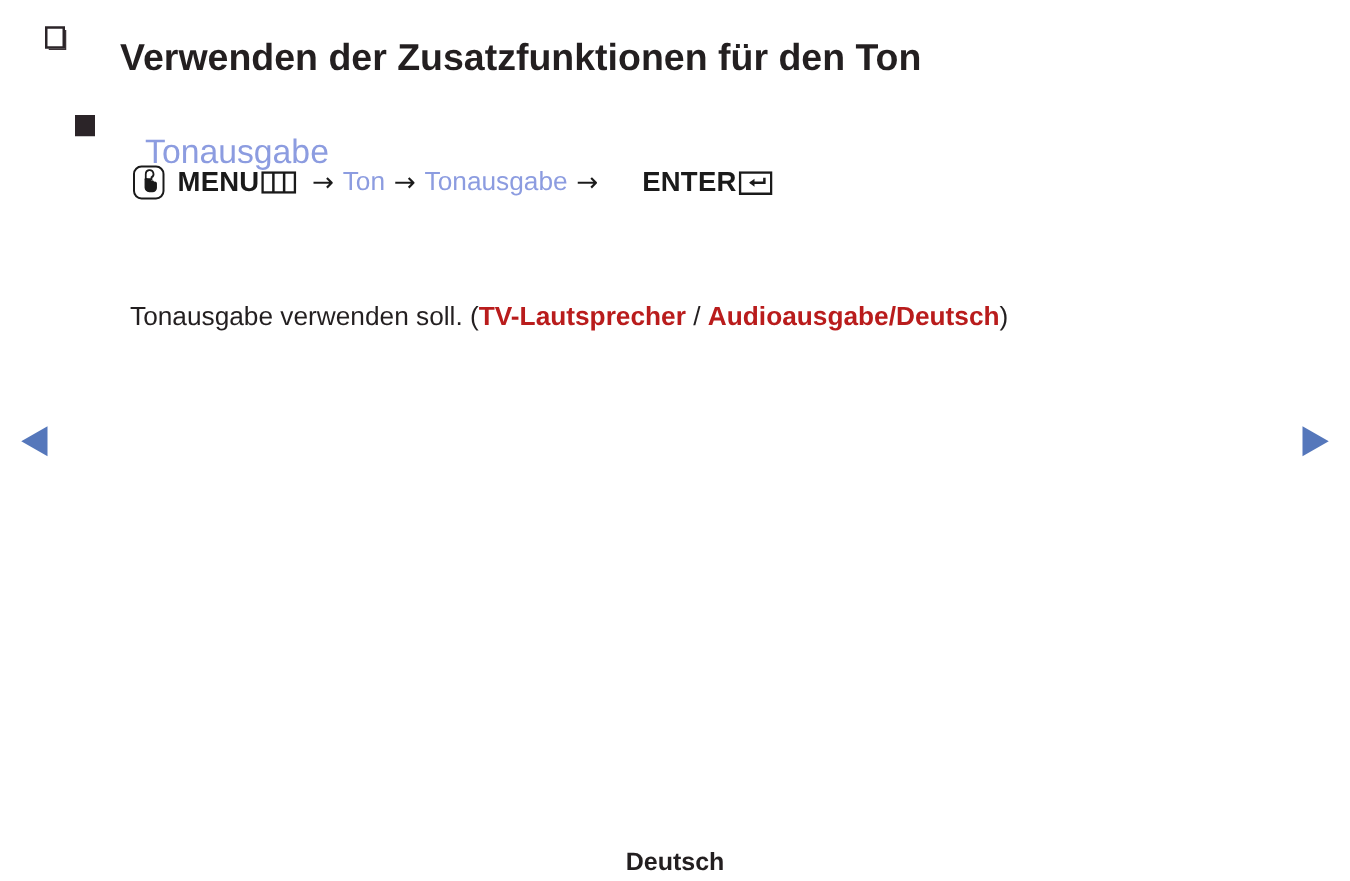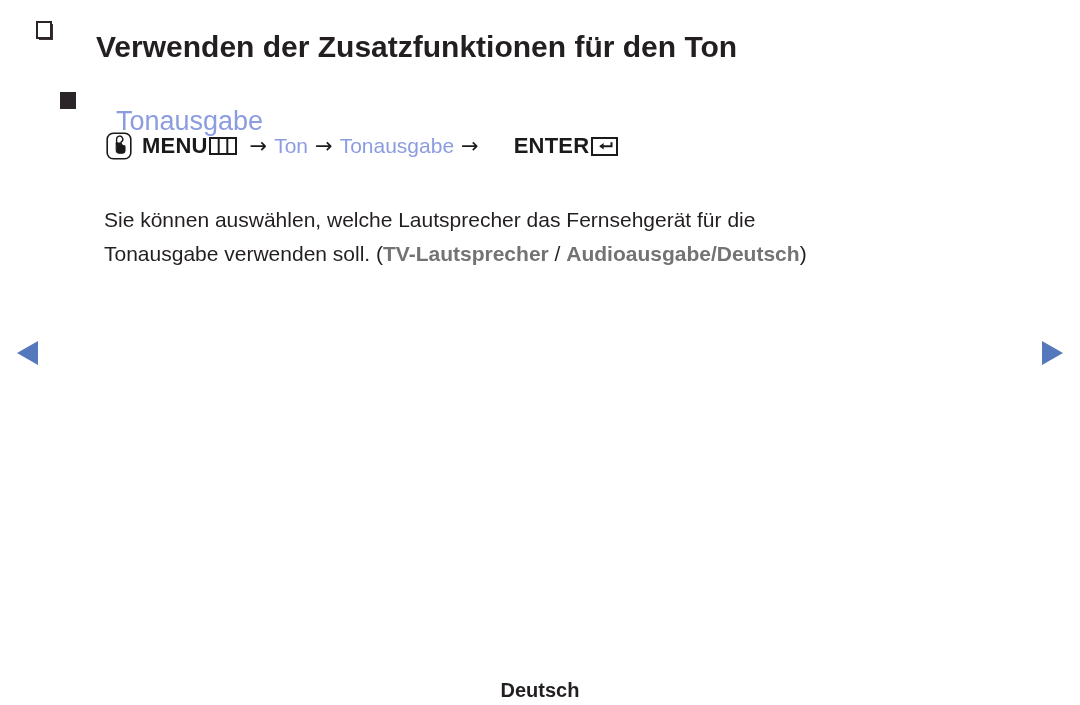--- a/index.html
+++ b/index.html
@@ -146,21 +146,21 @@
   .body-text {
     position: absolute;
     left: 104px;
     top: 182px;
     width: 880px;
     font-size: 21px;
     line-height: 34px;
     color: #231f20;
   }
   .opt {
-    color: #737373;
+    color: #b91c1c;
     font-weight: bold;
   }
   .paren {
     color: #231f20;
   }
   .slash {
     color: #231f20;
   }
 
   
@@ -226,21 +226,21 @@
   <span class="enter-word">ENTER</span>
 
   <svg class="enter-glyph" viewBox="0 0 27 19">
     <rect x="1" y="1" width="25" height="17" fill="#ffffff" stroke="#1a1a1a" stroke-width="2"></rect>
     <path d="M20.5 5.2 l0 4.0 l-11.0 0" fill="none" stroke="#1a1a1a" stroke-width="2"></path>
     <path d="M12.6 6.0 L8.2 9.2 L12.6 12.4 Z" fill="#1a1a1a"></path>
   </svg>
 </div>
 
 <p class="body-text">
-  <span>Sie können auswählen, welche Lautsprecher das Fernsehgerät für die</span><br>
+  <br>
   <span>Tonausgabe verwenden soll. (</span><span class="opt">TV-Lautsprecher</span><span class="slash"> / </span><span class="opt">Audioausgabe/Deutsch</span><span class="paren">)</span>
 </p>
 
 <svg class="nav-arrow nav-prev" viewBox="0 0 28 30">
   <polygon points="24,3 24,27 3,15" fill="#5577bb"></polygon>
 </svg>
 
 <svg class="nav-arrow nav-next" viewBox="0 0 28 30">
   <polygon points="4,3 4,27 25,15" fill="#5577bb"></polygon>
 </svg>

